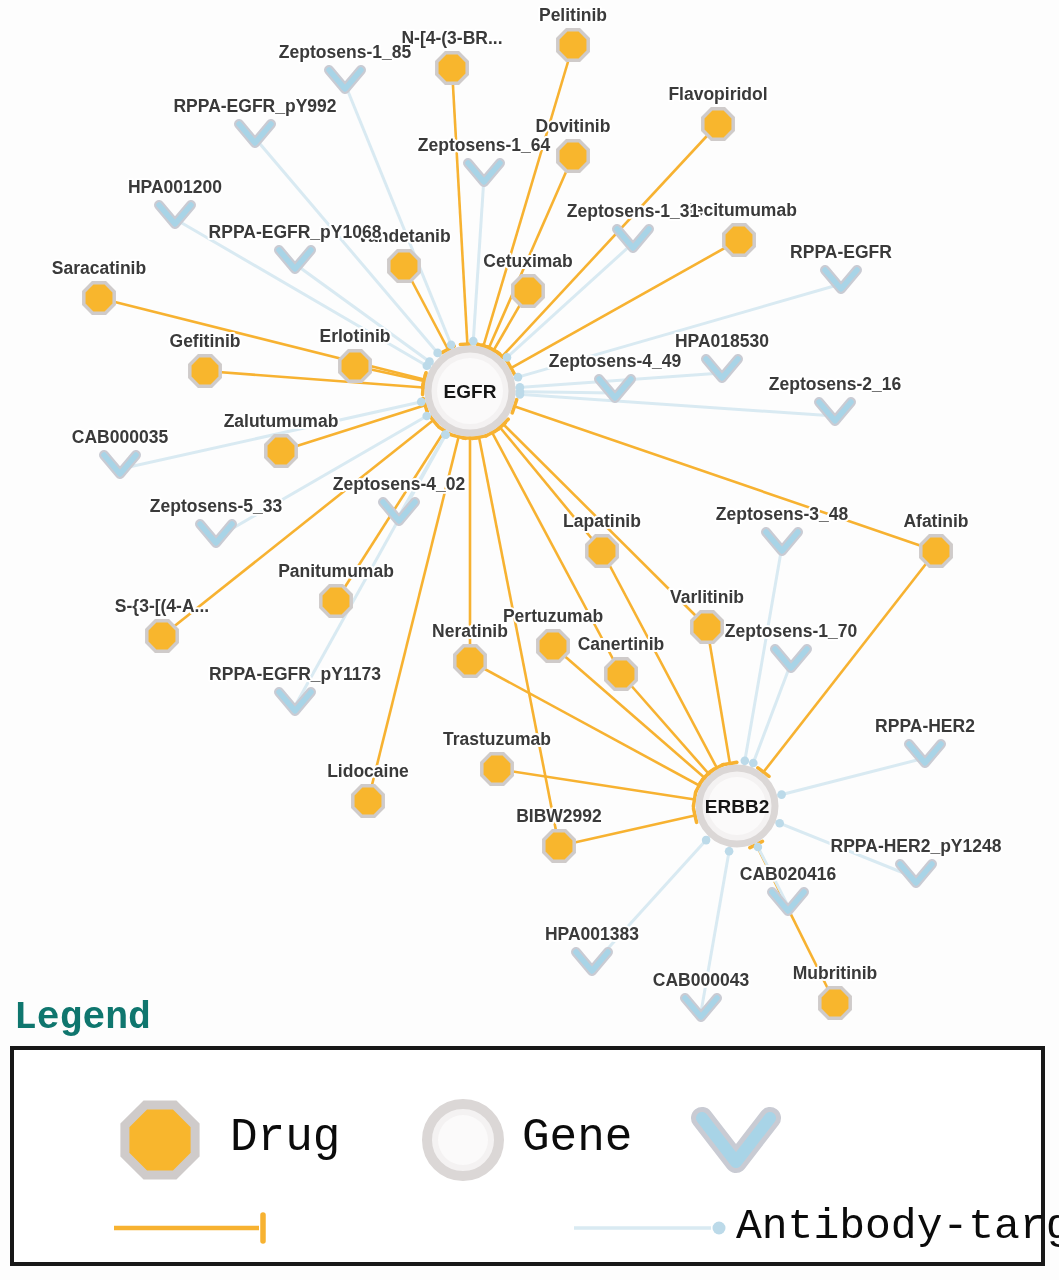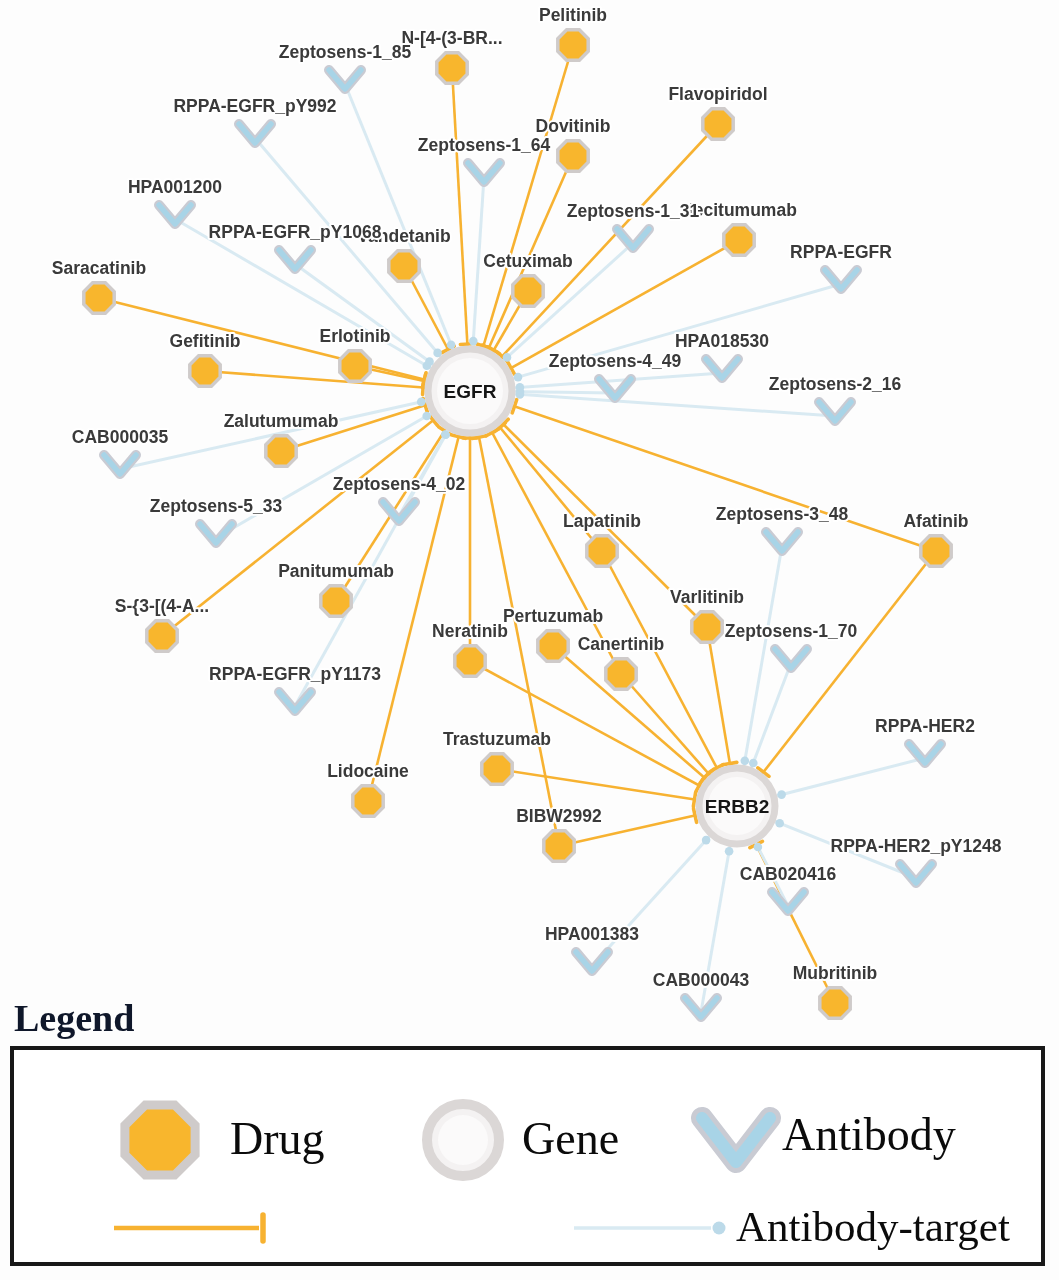--- a/index.html
+++ b/index.html
@@ -23,29 +23,29 @@
   .gene-inner{fill:var(--gene-inner);}
   .node-label{
     font-family:"Liberation Sans",sans-serif;font-weight:bold;font-size:17.5px;
     fill:var(--label-color);stroke:#ffffff;stroke-width:4px;paint-order:stroke;stroke-linejoin:round;
   }
   .gene-label{font-family:"Liberation Sans",sans-serif;font-weight:bold;font-size:19px;fill:#151515;}
 
   
   .legend-title{
     position:absolute;left:14px;top:996px;
-    font-family:Liberation Serif, serif;font-weight:bold;font-size:38px;color:#0f172a;
+    font-family:Liberation Mono, monospace;font-weight:bold;font-size:38px;color:#0f766e;
   }
   .legend-box{
     position:absolute;left:10px;top:1046px;width:1027px;height:212px;
     border:4px solid var(--legend-border,#181818);background:#ffffff;
   }
   .legend-box .li{position:absolute;}
   .legend-box span{
-    position:absolute;font-family:Liberation Serif, serif;font-size:46px;color:#0b0b0b;white-space:nowrap;
+    position:absolute;font-family:Liberation Mono, monospace;font-size:46px;color:#0b0b0b;white-space:nowrap;
   }
   .legend-box span.edge-label{font-size:43px;}
   .drug-shape-lg{fill:var(--drug-fill);stroke:var(--node-ring);stroke-width:9;}
   .gene-outer-lg{fill:var(--gene-fill);stroke:var(--gene-ring);stroke-width:10;}
   .ab-outer-lg{fill:none;stroke:var(--antibody-outline);stroke-width:22;stroke-linecap:round;stroke-linejoin:round;}
   .ab-inner-lg{fill:none;stroke:var(--antibody-fill);stroke-width:12;stroke-linecap:round;stroke-linejoin:round;}
   .edge-drug-lg{stroke:var(--edge-drug);stroke-width:4.5;}
   .edge-drug-lg.cap{stroke-width:5.5;stroke-linecap:round;}
   .edge-ab-lg{stroke:var(--edge-antibody);stroke-width:3.5;}
 </style>
@@ -290,21 +290,20 @@
     <svg class="li" style="left:403px;top:44px" width="92" height="92" viewBox="0 0 92 92">
       <circle class="gene-outer-lg" cx="46" cy="46" r="36"></circle>
       <circle class="gene-inner" cx="46" cy="46" r="25"></circle>
     </svg>
     <span style="left:508px;top:62px">Gene</span>
 
     <svg class="li" style="left:668px;top:46px" width="108" height="92" viewBox="0 0 108 92">
       <path class="ab-outer-lg" d="M 20 22 L 54 66 L 88 22"></path>
       <path class="ab-inner-lg" d="M 20 22 L 54 66 L 88 22"></path>
     </svg>
-    <span style="left:768px;top:58px">Antibody</span>
 
     <svg class="li" style="left:92px;top:158px" width="180" height="40" viewBox="0 0 180 40">
       <line class="edge-drug-lg" x1="8" y1="20" x2="153" y2="20"></line>
       <line class="edge-drug-lg cap" x1="157" y1="7" x2="157" y2="33"></line>
     </svg>
 
     <svg class="li" style="left:552px;top:158px" width="170" height="40" viewBox="0 0 170 40">
       <line class="edge-ab-lg" x1="8" y1="20" x2="145" y2="20"></line>
       <circle class="edge-ab-dot" cx="153" cy="20" r="6.5"></circle>
     </svg>

